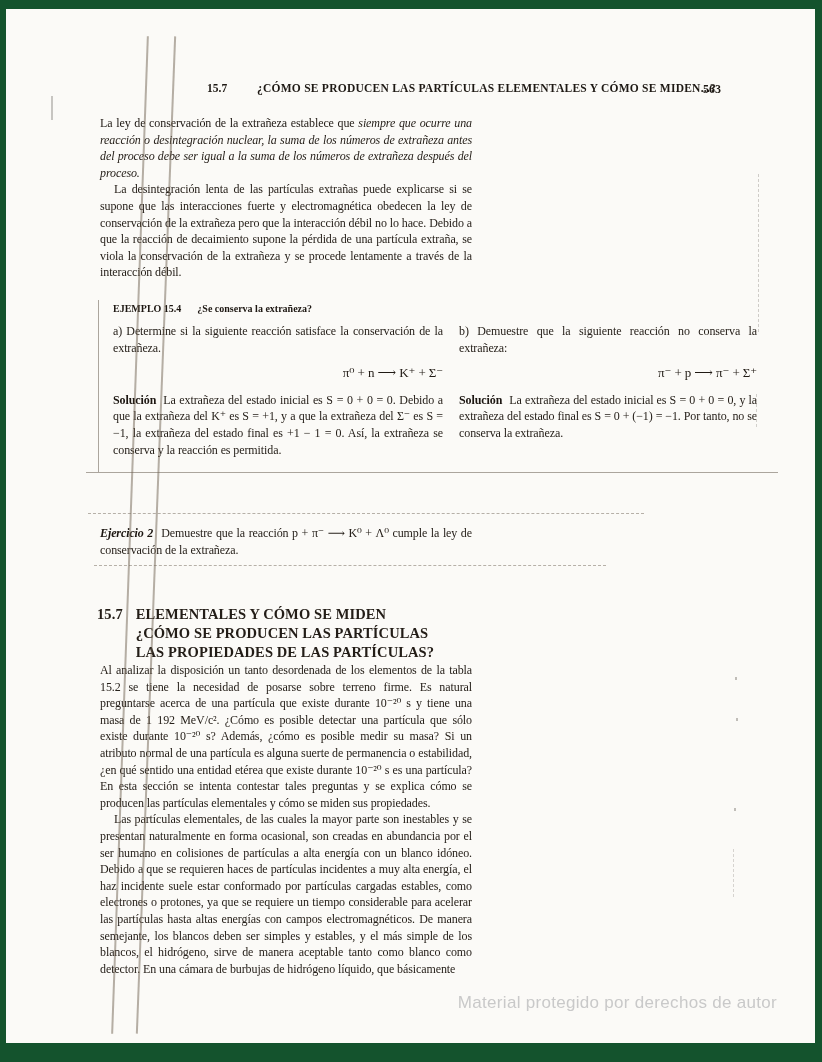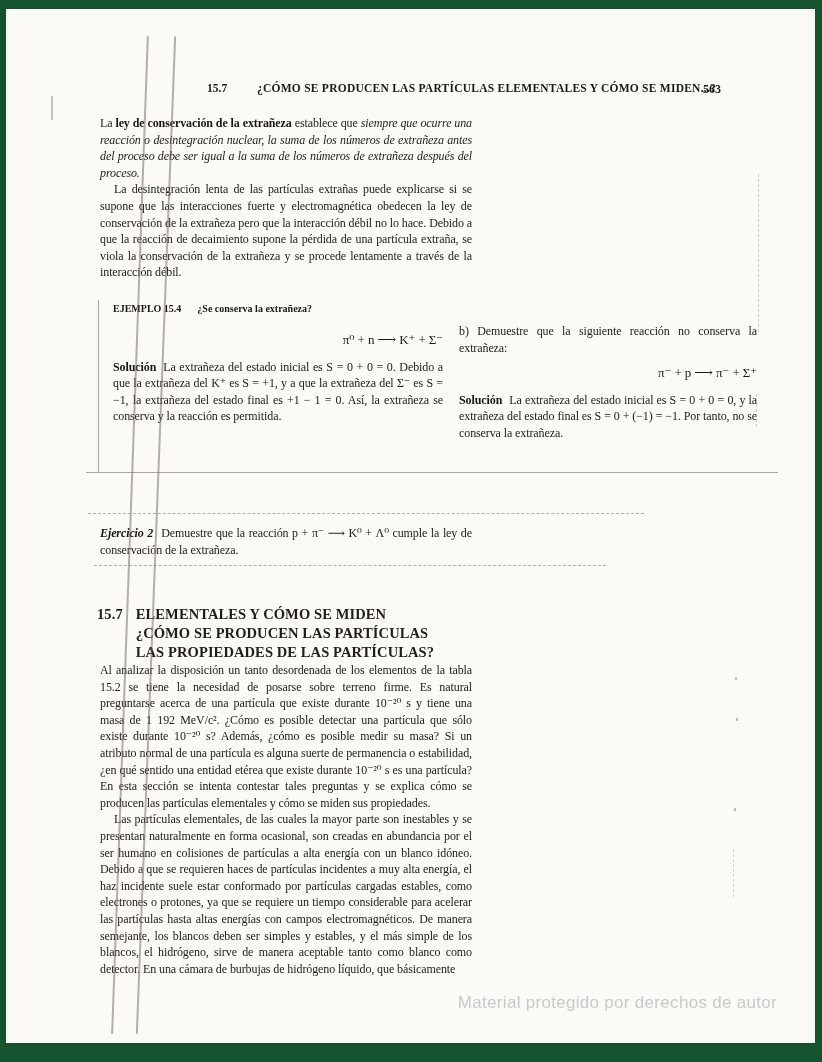--- a/index.html
+++ b/index.html
@@ -19,21 +19,21 @@
   .rh-title{ position:absolute; left:251px; letter-spacing:0.25px; }
   .rh-page { position:absolute; left:697px; font-size:12px; }
 
   
   .bodytext { font-size:12px; line-height:16.6px; text-align:justify;
     letter-spacing:-0.1px; color:#27211b; }
   .bodytext p { margin:0; }
   .indent { text-indent:14px; }
 
   .intro { position:absolute; left:94px; top:106px; width:372px; }
-  .intro .bold-law { font-weight:bold; color:#1c1611; }
+  .intro .bold-law { font-weight:normal; color:#1c1611; }
   .intro .law-italic { font-style:italic; }
 
   
   .ex-left-rule   { position:absolute; left:92px; top:291px; width:1px; height:172px; background:#aba59d; }
   .ex-bottom-rule { position:absolute; left:80px; top:463px; width:692px; height:1px; background:#aba59d; }
 
   .example { position:absolute; left:107px; top:294px; width:650px; }
   .ex-title { font-weight:bold; font-size:10px; color:#1c1611; margin-bottom:9px; }
   .ex-label { margin-right:16px; }
   .ex-cols { display:flex; gap:16px; }
@@ -95,20 +95,21 @@
 
     <div class="ex-left-rule"></div>
     <div class="ex-bottom-rule"></div>
 
     <div class="example">
       <div class="ex-title">
         <span class="ex-label">EJEMPLO 15.4</span><span>¿Se conserva la extrañeza?</span>
       </div>
       <div class="ex-cols">
         <div class="ex-col ex-col-a bodytext">
+          <p>a) Determine si la siguiente reacción satisface la conservación de la extrañeza.</p>
           <div class="formula">π⁰ + n ⟶ K⁺ + Σ⁻</div>
           <p class="solution"><span class="sol-label">Solución</span><span>La extrañeza del estado inicial es S = 0 + 0 = 0. Debido a que la extrañeza del K⁺ es S = +1, y a que la extrañeza del Σ⁻ es S = −1, la extrañeza del estado final es +1 − 1 = 0. Así, la extrañeza se conserva y la reacción es permitida.</span></p>
         </div>
         <div class="ex-col ex-col-b bodytext">
           <p>b) Demuestre que la siguiente reacción no conserva la extrañeza:</p>
           <div class="formula">π⁻ + p ⟶ π⁻ + Σ⁺</div>
           <p class="solution"><span class="sol-label">Solución</span><span>La extrañeza del estado inicial es S = 0 + 0 = 0, y la extrañeza del estado final es S = 0 + (−1) = −1. Por tanto, no se conserva la extrañeza.</span></p>
         </div>
       </div>
     </div>

